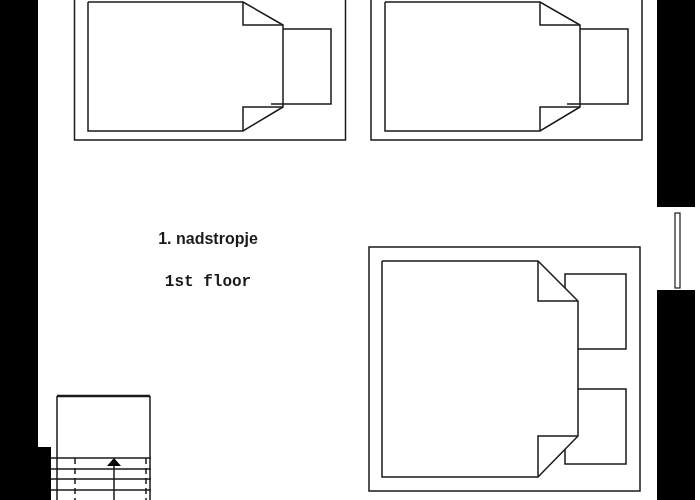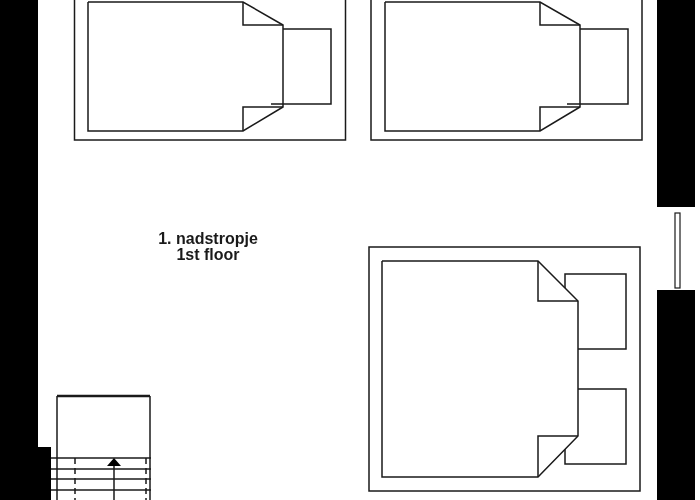--- a/index.html
+++ b/index.html
@@ -65,13 +65,13 @@
     <line x1="51" y1="479" x2="151" y2="479"></line>
     <line x1="51" y1="490" x2="151" y2="490"></line>
     <line x1="75" y1="458" x2="75" y2="500" stroke-dasharray="6,4"></line>
     <line x1="146" y1="458" x2="146" y2="500" stroke-dasharray="6,4"></line>
     <line x1="114" y1="462" x2="114" y2="500"></line>
     <polygon points="114,458 107,466 121,466" fill="#000" stroke="none"></polygon>
   </g>
 </svg>
 
 <div class="label" style="top:224px;">1. nadstropje</div>
-<div class="label" style="top:240px;">1st floor</div>
+<div class="label" style="top:267px;font-family:Liberation Mono, monospace;">1st floor</div>
 
 </body></html>

